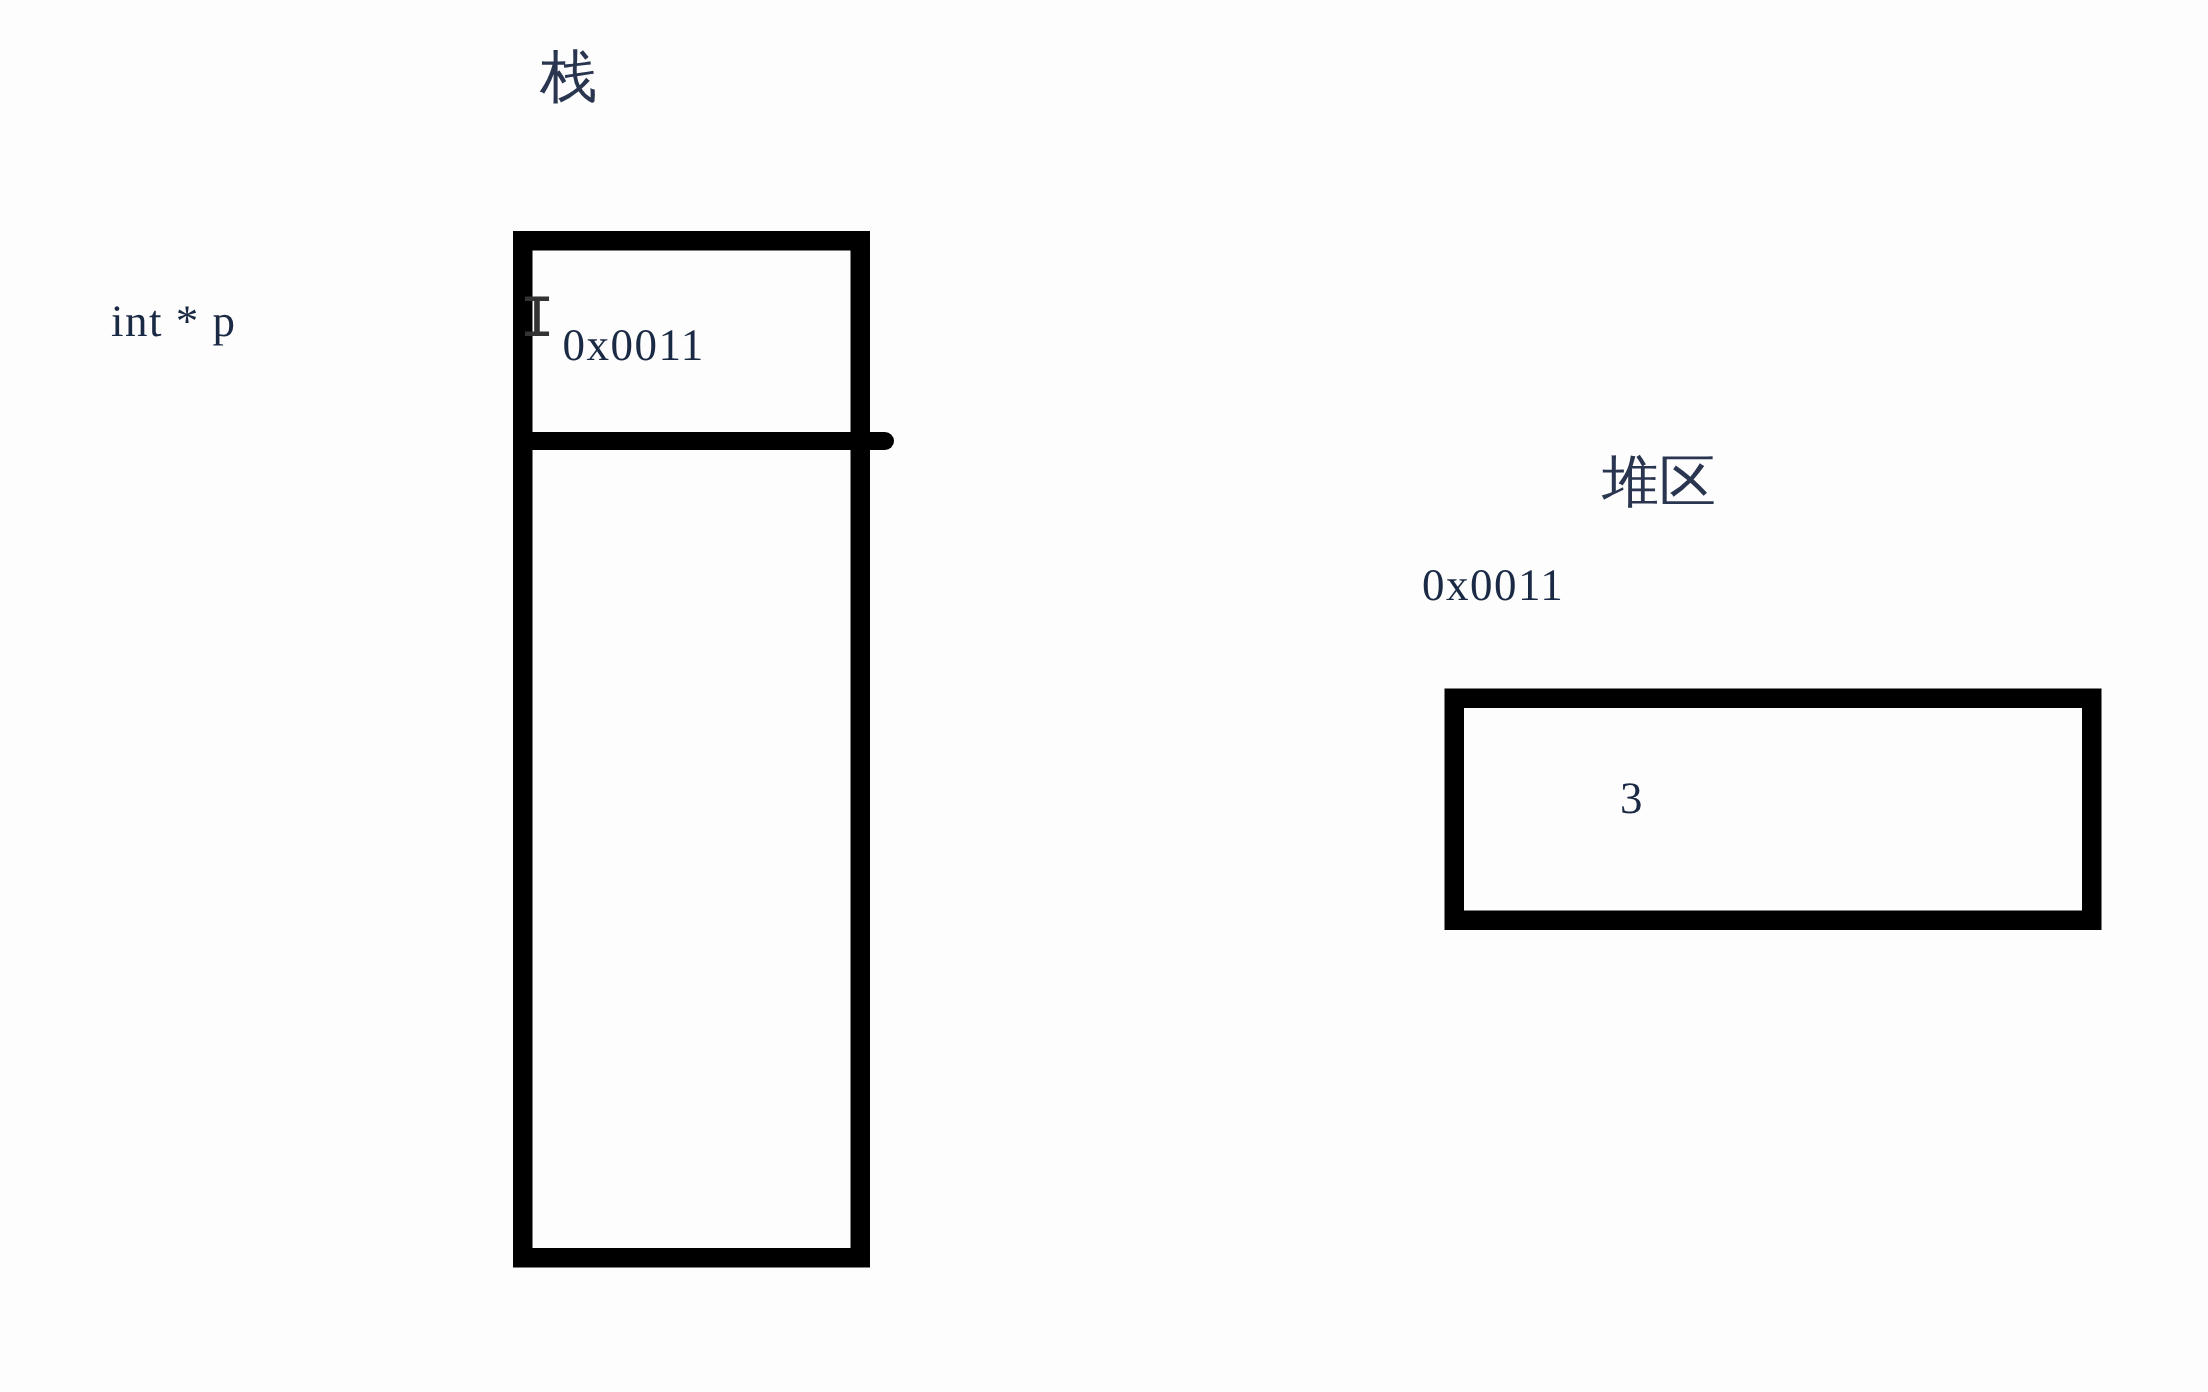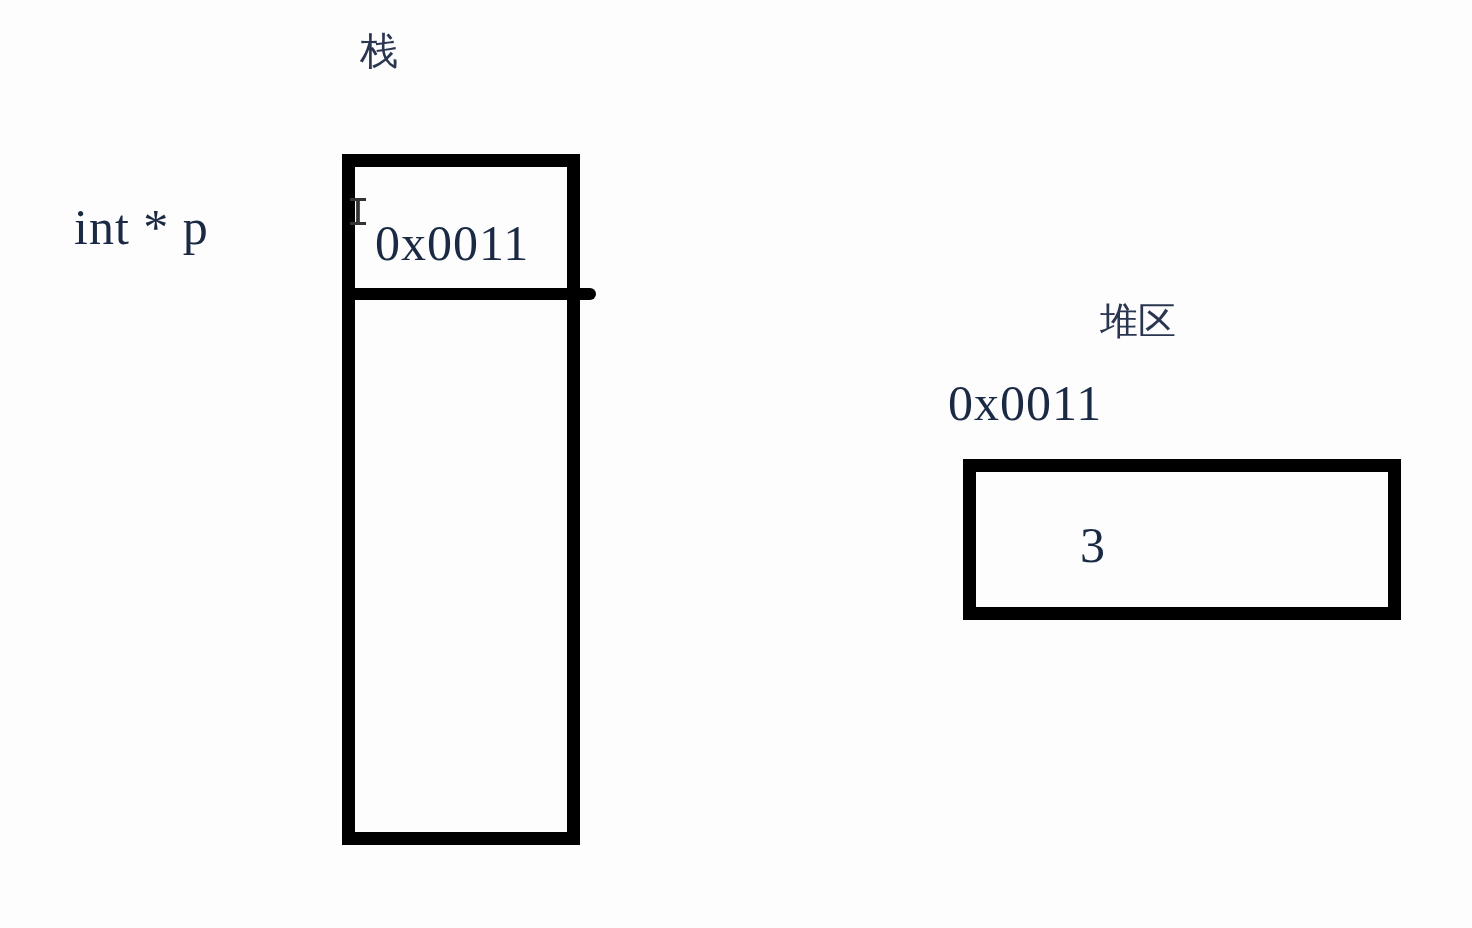--- a/index.html
+++ b/index.html
@@ -1,37 +1,37 @@
 <!DOCTYPE html>
 <html><head>
 <meta charset="utf-8">
 <style>
   html,body{margin:0;padding:0;}
   body{width:1472px;height:928px;background:#fdfdfd;position:relative;overflow:hidden;
        font-family:"Liberation Serif","DejaVu Serif",serif;color:#1b2a44;}
   .label{position:absolute;white-space:nowrap;}
   .cjk{font-family:"DejaVu Sans",sans-serif;font-size:38px;color:#2a3550;}
-  .code{font-size:50px;letter-spacing:1px;}
+  .code{font-size:30px;letter-spacing:1px;}
   .box{position:absolute;box-sizing:border-box;border:13px solid #000;background:#fdfdfd;}
   .divider{position:absolute;background:#000;height:12px;border-radius:0 6px 6px 0;}
   .cursor{position:absolute;font-family:"Liberation Mono",monospace;font-size:40px;color:#333;}
 </style>
 </head>
 <body>
 
 <div class="label cjk" style="left:360px;top:26px;">栈</div>
 
 <div class="label code" style="left:74px;top:198px;">int * p</div>
 
 <div class="box" style="left:342px;top:154px;width:238px;height:691px;"></div>
 <div class="divider" style="left:342px;top:288px;width:254px;"></div>
 
 <div class="cursor" style="left:346px;top:192px;">I</div>
 
 <div class="label code" style="left:375px;top:214px;">0x0011</div>
 
-<div class="label cjk" style="left:1100px;top:296px;">堆区</div>
+<div class="label cjk" style="left:1068px;top:296px;">堆区</div>
 
 <div class="label code" style="left:948px;top:374px;">0x0011</div>
 
 <div class="box" style="left:963px;top:459px;width:438px;height:161px;"></div>
 
 <div class="label code" style="left:1080px;top:516px;">3</div>
 
 </body></html>

